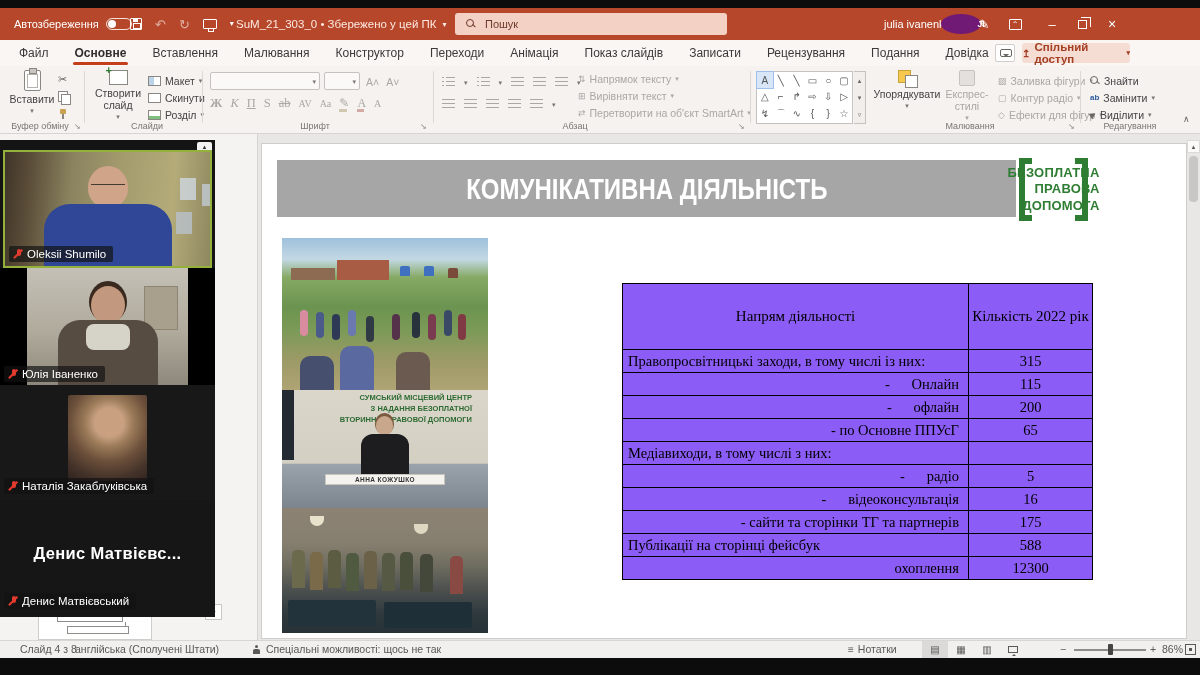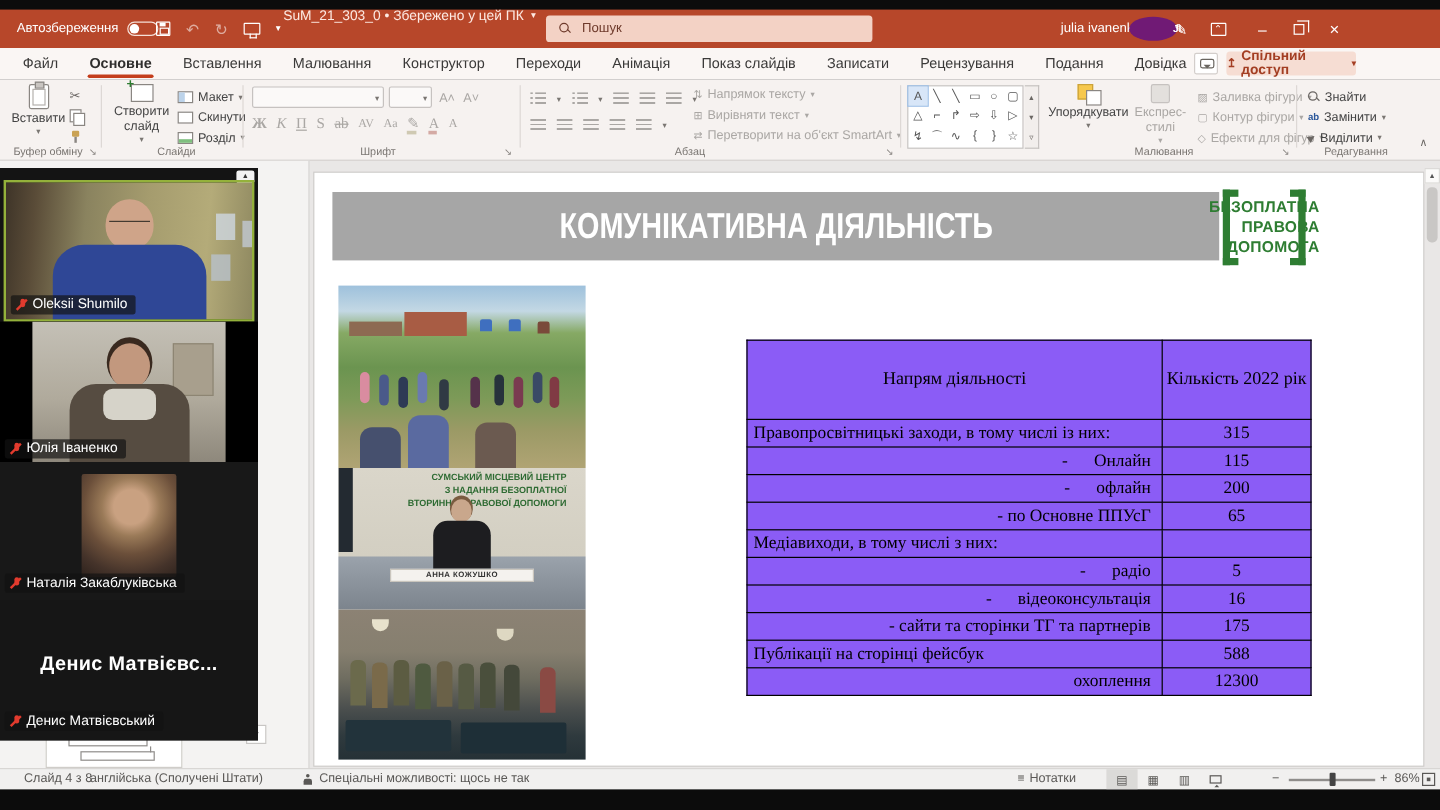--- a/index.html
+++ b/index.html
@@ -18,21 +18,21 @@
   .toggle { width:26px; height:12px; border:1px solid #f5e0d8; border-radius:7px; position:relative; }
   .toggle::before { content:""; position:absolute; left:1px; top:1px; width:8px; height:8px; border-radius:50%; background:#fff; }
   .tb-icons { position:absolute; left:130px; top:0; height:32px; display:flex; align-items:center; gap:13px; }
   .icon-save { width:12px; height:12px; border:1.4px solid #fff; border-radius:1px; position:relative; }
   .icon-save::before { content:""; position:absolute; left:2px; top:0; width:5px; height:3px; background:#fff; }
   .icon-save::after { content:""; position:absolute; left:1.5px; bottom:0.5px; width:6px; height:4px; border:1px solid #fff; }
   .tb-glyph { color:#fff; font-size:13px; line-height:1; }
   .dim { opacity:.55; }
   .icon-monitor { width:14px; height:10px; border:1.4px solid #fff; border-radius:1px; position:relative; }
   .icon-monitor::after { content:""; position:absolute; left:4px; bottom:-4px; width:4px; height:3px; border-bottom:1.5px solid #fff; border-left:1px solid #fff; border-right:1px solid #fff; }
-  .doc-title { position:absolute; left:236px; top:0; height:32px; display:flex; gap:6px; font-size:11.5px; color:#fde9e2; }
+  .doc-title { position:absolute; left:236px; top:0; height:32px; display:flex; align-items:center; gap:6px; font-size:11.5px; color:#fde9e2; }
   .searchbox { position:absolute; left:455px; top:5px; width:272px; height:22px; background:#f3d2c5; border-radius:3px; display:flex; align-items:center; padding-left:30px; }
   .searchbox input { border:none; background:transparent; outline:none; font-size:11px; color:#6e3a2b; width:200px; font-family:"Liberation Sans",sans-serif; }
   .searchbox input::placeholder { color:#6e3a2b; opacity:1; }
   .icon-magnifier { position:absolute; left:11px; top:6px; width:8px; height:8px; }
   .icon-magnifier::before { content:""; position:absolute; left:0; top:0; width:6px; height:6px; border:1.3px solid #6e3a2b; border-radius:50%; }
   .icon-magnifier::after { content:""; position:absolute; left:5.5px; top:5.5px; width:3.5px; height:1.3px; background:#6e3a2b; transform:rotate(45deg); }
   .tb-user { position:absolute; left:884px; top:0; height:32px; display:flex; align-items:center; font-size:11px; color:#fff; }
   .avatar { position:absolute; left:941px; top:6px; width:16px; height:20px; border-radius:50%; background:#701a75; color:#fff; font-size:8.5px; font-weight:700; display:flex; align-items:center; justify-content:center;padding-left:40px; }
   .tb-right { position:absolute; top:0; height:32px; display:flex; align-items:center; justify-content:center; }
   .btn-pen { left:972px; width:24px; } .btn-ribbonopts { left:1002px; width:26px; }
@@ -401,21 +401,21 @@
       <span>Експрес-стилі</span>
       <span class="chev">▾</span>
     </div>
     <div class="smallrow disabled" style="left:998px; top:6px;">
       <span style="font-size:9px">▨</span>
         <span>Заливка фігури</span>
         <span class="chev">▾</span>
     </div>
     <div class="smallrow disabled" style="left:998px; top:23px;">
       <span style="font-size:9px">▢</span>
-        <span>Контур фігури</span>
+        <span>Контур радіо</span>
         <span class="chev">▾</span>
     </div>
     <div class="smallrow disabled" style="left:998px; top:40px;">
       <span style="font-size:9px">◇</span>
         <span>Ефекти для фігур</span>
         <span class="chev">▾</span>
     </div>
     <div class="grp-label" style="left:880px; width:180px;">Малювання</div>
     <div class="launcher" style="left:1068px;">↘</div>
     <div class="rdiv" style="left:1080px;"></div>

